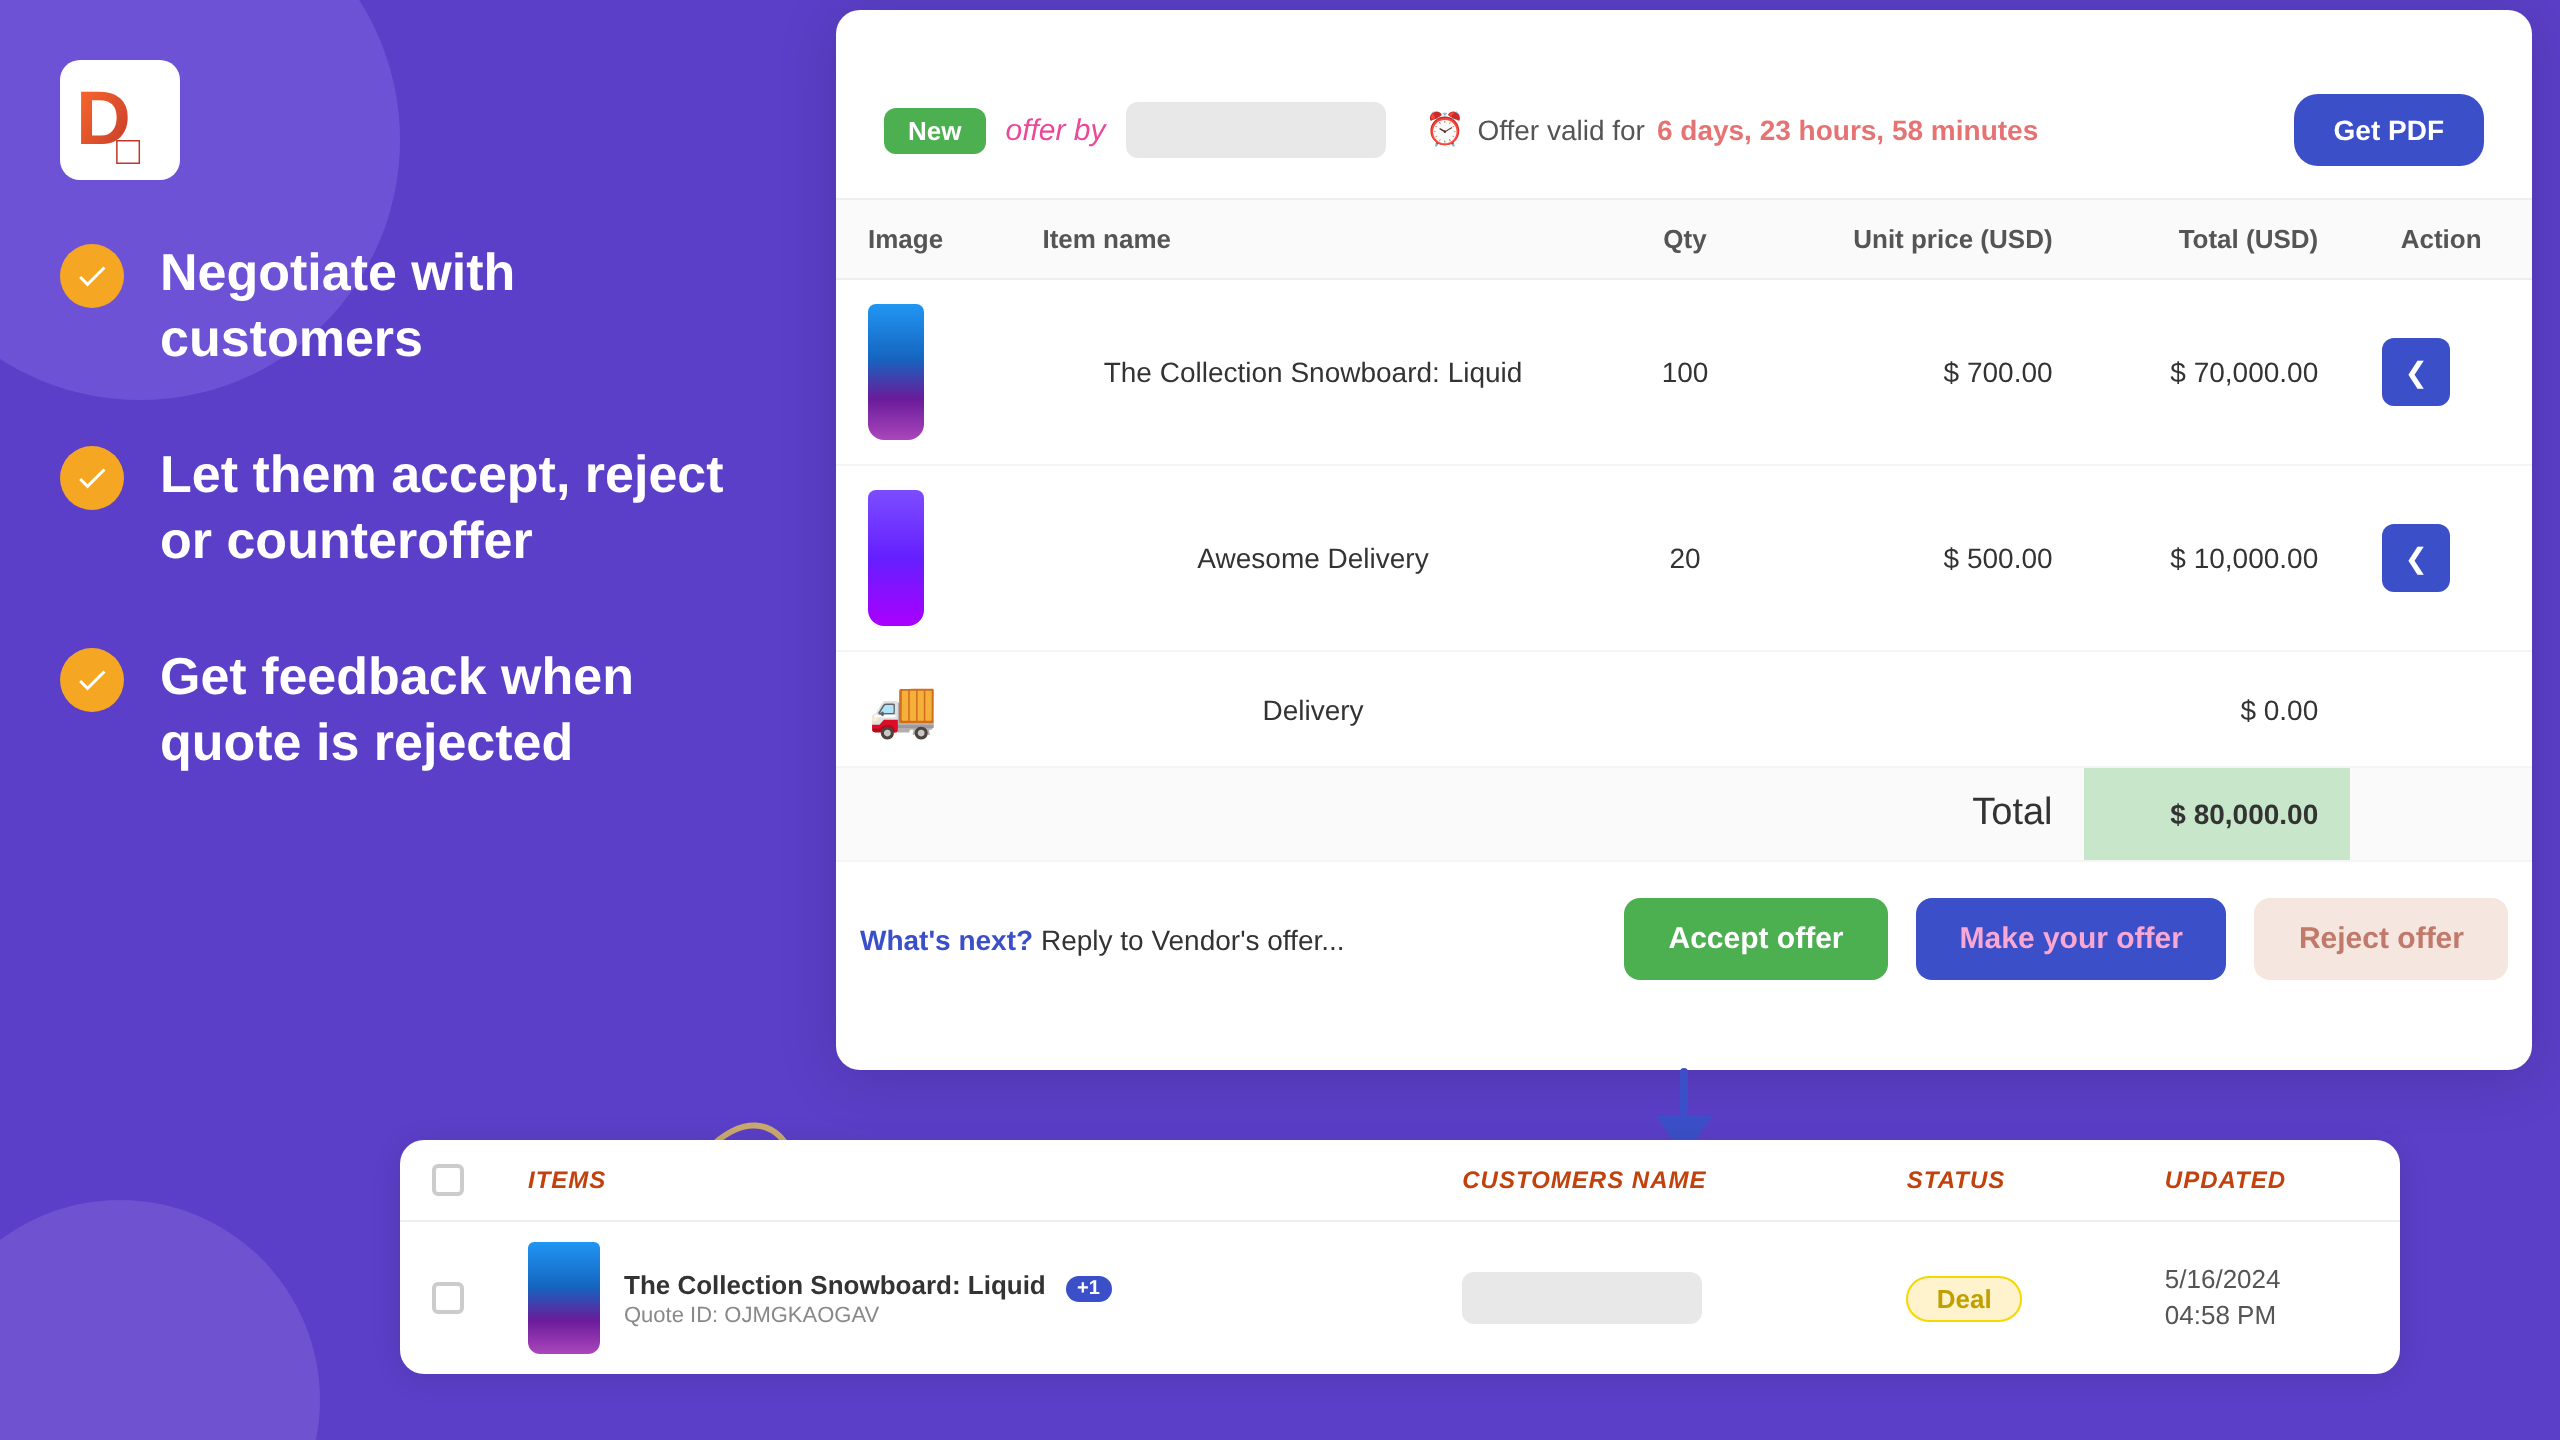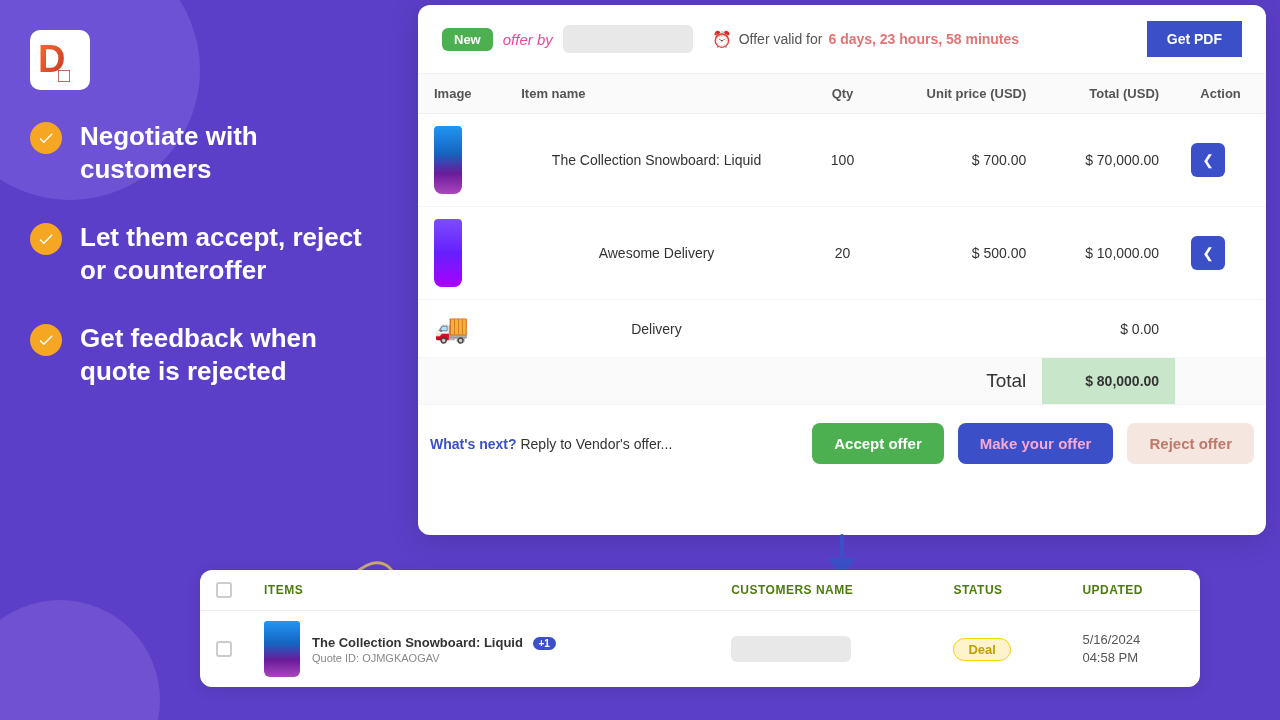--- a/index.html
+++ b/index.html
@@ -95,20 +95,21 @@
       overflow: hidden;
     }
 
     
     .offer-header {
       display: flex;
       align-items: center;
       padding: 16px 24px;
       border-bottom: 1px solid #f0f0f0;
       gap: 10px;
+      margin-top: 26px;
     }
     .new-badge {
       background: #4caf50;
       color: white;
       font-size: 13px;
       font-weight: 700;
       padding: 4px 12px;
       border-radius: 6px;
     }
     .offer-by-text {
@@ -131,21 +132,21 @@
       font-size: 14px;
       color: #555;
     }
     .timer-icon { color: #e57373; font-size: 16px; }
     .timer-text { color: #e57373; font-weight: 600; }
     .get-pdf-btn {
       margin-left: auto;
       background: #3b4fc8;
       color: white;
       border: none;
-      border-radius: 0;
+      border-radius: 12px;
       padding: 10px 20px;
       font-size: 14px;
       font-weight: 600;
       cursor: pointer;
     }
 
     
     .quote-table {
       width: 100%;
       border-collapse: collapse;
@@ -269,25 +270,26 @@
       box-shadow: 0 2px 15px rgba(0,0,0,0.1);
       overflow: hidden;
     }
     .bottom-table {
       width: 100%;
       border-collapse: collapse;
     }
     .bottom-table th {
       font-size: 12px;
       font-weight: 700;
-      color: #4d7c0f;
+      color: #c2410c;
       padding: 12px 16px;
       text-align: left;
       letter-spacing: 0.5px;
       border-bottom: 1px solid #eee;
+      font-style: italic;
     }
     .bottom-table td {
       padding: 10px 16px;
       font-size: 13px;
       color: #333;
       vertical-align: middle;
     }
     .checkbox-cell { width: 40px; }
     .bottom-checkbox {
       width: 16px; height: 16px;

